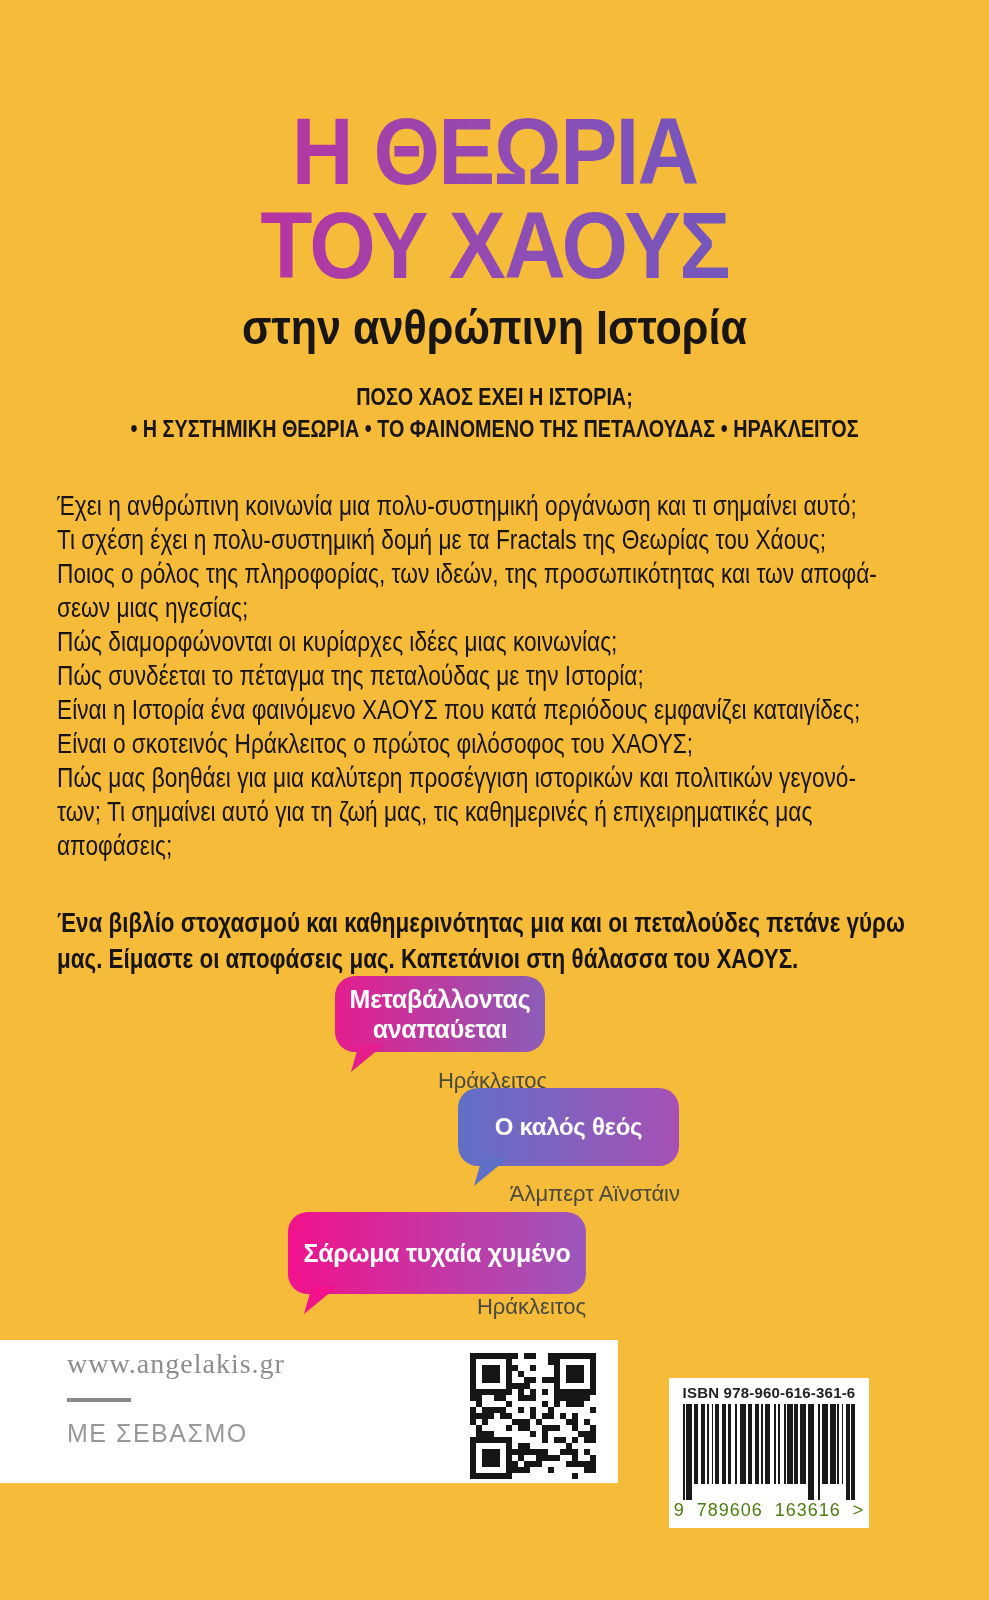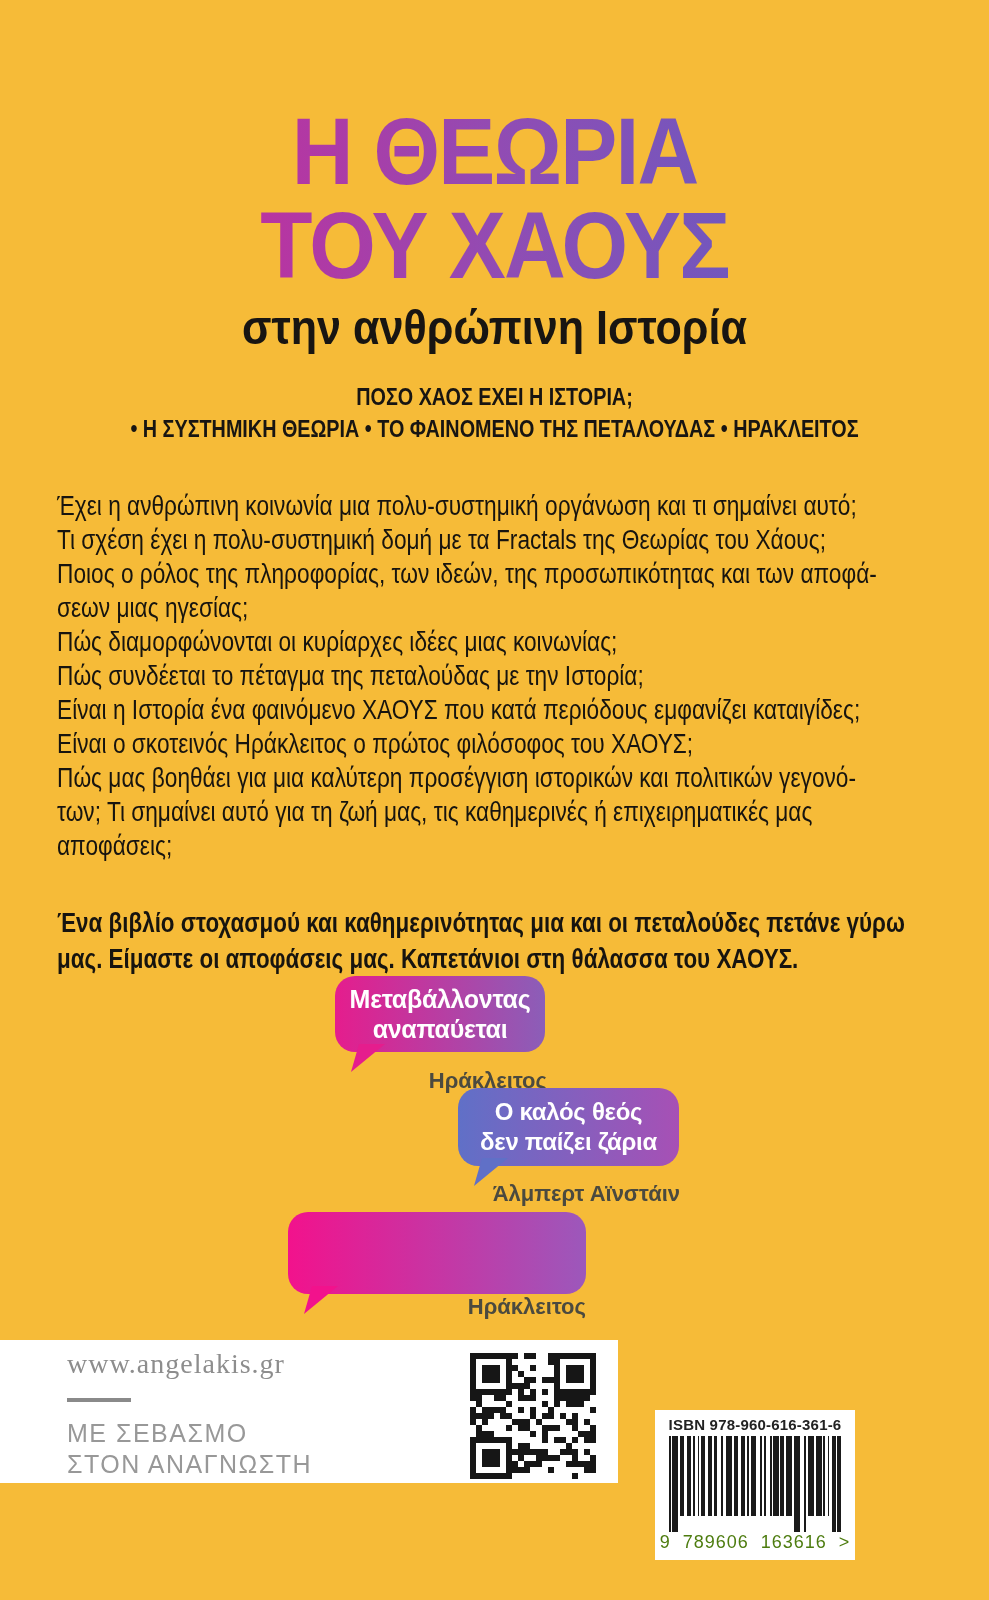--- a/index.html
+++ b/index.html
@@ -62,42 +62,42 @@
   .b1{left:335px;top:976px;width:210px;height:76px;
       background:linear-gradient(90deg,#E51D8D,#8B5EB8);}
   .b1::after{border-top-color:#E51D8D;}
   .b2{left:458px;top:1088px;width:221px;height:78px;font-size:24px;
       background:linear-gradient(90deg,#6070C7,#A750B5);}
   .b2::after{border-top-color:#6070C7;}
   .b3{left:288px;top:1212px;width:298px;height:82px;
       background:linear-gradient(90deg,#F2128C,#9C58BB);}
   .b3::after{border-top-color:#F2128C;}
   .author{
-    font-size:22px;font-weight:700;color:#4B4A3F;text-align:right;
+    font-size:22px;font-weight:400;color:#4B4A3F;text-align:right;
   }
   .a1{left:335px;top:1068px;width:212px;}
   .a2{left:455px;top:1181px;width:225px;}
   .a3{left:380px;top:1294px;width:206px;}
 
   
   .footer-strip{left:0;top:1340px;width:618px;height:143px;background:#fff;}
   .site{
     left:67px;top:8px;font-family:"Liberation Serif",serif;
     font-size:28px;letter-spacing:1px;color:#8D8D8D;
   }
   .divider{left:67px;top:58px;width:64px;height:4px;background:#8A8A8A;}
   .motto{
     left:67px;top:78px;font-family:Liberation Sans, sans-serif;
     font-size:25px;line-height:31px;letter-spacing:1.5px;color:#989898;
   }
   .motto div{position:static;}
   .qr{left:470px;top:13px;width:126px;height:126px;}
 
   
-  .isbn-box{left:655px;top:1378px;width:200px;height:150px;background:#fff;margin-top:32px;}
+  .isbn-box{left:669px;top:1378px;width:200px;height:150px;background:#fff;}
   .isbn-label{
     top:6px;left:0;width:100%;text-align:center;
     font-size:15px;font-weight:600;letter-spacing:.2px;color:#222;
   }
   .barcode{left:12px;top:26px;width:176px;height:96px;}
   .isbn-digits{
     top:122px;left:0;width:100%;text-align:center;
     font-size:18px;color:#4d7c0f;word-spacing:6px;letter-spacing:1px;
   }
 </style>
@@ -138,34 +138,33 @@
   </div>
 
   <div class="bubble b1">
     <div>Μεταβάλλοντας</div>
     <div>αναπαύεται</div>
   </div>
   <div class="author a1">Ηράκλειτος</div>
 
   <div class="bubble b2">
     <div>Ο καλός θεός</div>
-    <div>δεν παίζει ζάρια</div>
   </div>
   <div class="author a2">Άλμπερτ Αϊνστάιν</div>
 
   <div class="bubble b3">
+    <div>Σάρωμα τυχαία χυμένο</div>
   </div>
   <div class="author a3">Ηράκλειτος</div>
 
   <div class="footer-strip">
     <div class="site">www.angelakis.gr</div>
     <div class="divider"></div>
     <div class="motto">
       <div>ΜΕ ΣΕΒΑΣΜΟ</div>
-      <div>ΣΤΟΝ ΑΝΑΓΝΩΣΤΗ</div>
     </div>
     <svg class="qr" id="qr" viewBox="0 0 21 21" shape-rendering="crispEdges">
         <rect x="0" y="0" width="21" height="21" fill="#fff"></rect>
         <rect x="7" y="0" width="1" height="1" fill="#161616"></rect>
         <rect x="9" y="0" width="1" height="1" fill="#161616"></rect>
         <rect x="10" y="0" width="1" height="1" fill="#161616"></rect>
         <rect x="13" y="0" width="1" height="1" fill="#161616"></rect>
         <rect x="13" y="1" width="1" height="1" fill="#161616"></rect>
         <rect x="7" y="2" width="1" height="1" fill="#161616"></rect>
         <rect x="10" y="2" width="1" height="1" fill="#161616"></rect>

